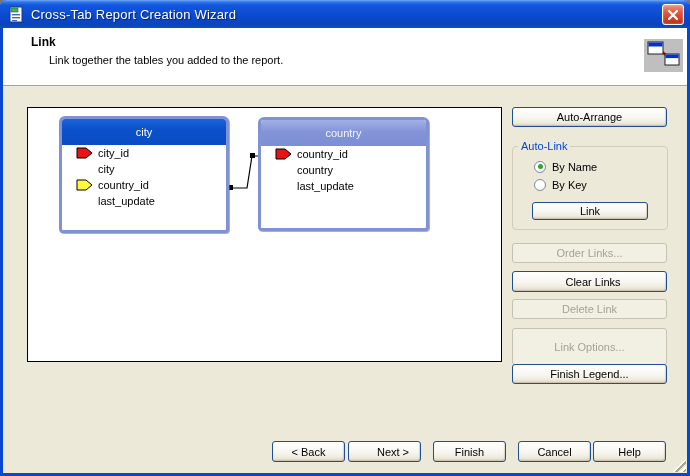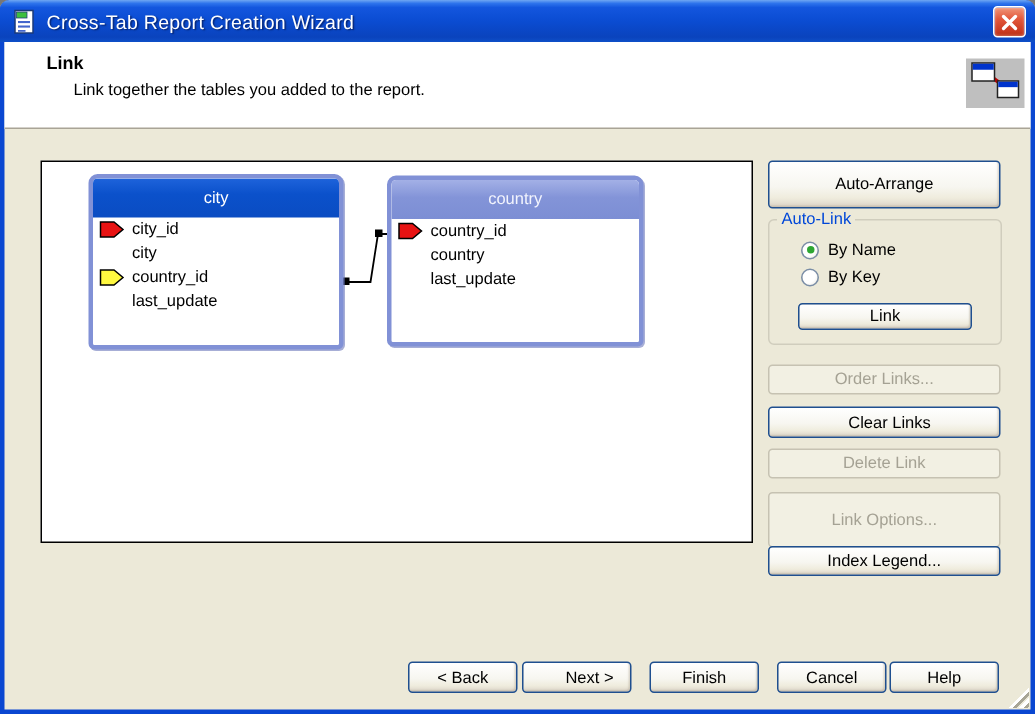--- a/index.html
+++ b/index.html
@@ -42,27 +42,27 @@
   }
   .dbtable{
     position:absolute;background:#fff;border:3px solid #8191D6;border-radius:6px 6px 4px 4px;
     box-shadow:1px 1px 0 rgba(95,108,180,.55);overflow:hidden;
   }
   .dbtable.t0{left:31px;top:8px;width:170px;height:117px;}
   .dbtable.t1{left:230px;top:9px;width:171px;height:114px;}
   .db-header{height:26px;line-height:26px;text-align:center;color:#fff;font-size:11px;}
   .dbtable.t0 .db-header{background:linear-gradient(180deg,#1E63DB 0%,#0B51CB 40%,#0A4CC2 100%);}
   .dbtable.t1 .db-header{background:linear-gradient(180deg,#A3B0E6 0%,#8394D8 45%,#7C8ED4 100%);color:#F2F4FD;}
-  .db-row{height:16px;display:flex;align-items:center;font-size:11px;color:#000;padding-left:4px;}
+  .db-row{height:16px;display:flex;align-items:center;font-size:11px;color:#000;padding-left:14px;}
   .db-icon{width:22px;display:inline-flex;align-items:center;}
   .db-field{padding-left:0px;}
   .link-svg{position:absolute;left:0;top:0;width:475px;height:255px;pointer-events:none;}
   
   .xp-btn{
-    position:absolute;left:512px;width:155px;height:32px;border:1px solid #1F4F8F;border-radius:3px;
+    position:absolute;left:512px;width:155px;height:20px;border:1px solid #1F4F8F;border-radius:3px;
     background:linear-gradient(180deg,#FFFFFF 0%,#F7F6F0 55%,#EFECDD 80%,#DCD4C8 100%);
     font-size:11px;color:#000;text-align:center;cursor:pointer;
     display:flex;align-items:center;justify-content:center;
     box-shadow:inset -1px -1px 1px rgba(160,150,130,.35);
   }
   .xp-btn.disabled{
     border:1px solid #C6C2B2;background:#F2F0E3;color:#A5A294;cursor:default;box-shadow:none;
   }
   .groupbox{
     position:absolute;left:512px;top:146px;width:156px;height:84px;
@@ -202,21 +202,21 @@
         <span class="radio-label">By Key</span>
       </div>
     </div>
   <button class="xp-btn" style="left:532px;top:202px;width:116px;height:18px;">Link</button>
 
   <div id="sidebar-root">
       <button class="xp-btn disabled" disabled="" style="top: 243px; height: 20px;">Order Links...</button>
       <button class="xp-btn" style="top: 271px; height: 21px; padding-left: 13px;">Clear Links</button>
       <button class="xp-btn disabled" disabled="" style="top: 299px; height: 20px;">Delete Link</button>
       <button class="xp-btn disabled" disabled="" style="top: 328px; height: 37px;">Link Options...</button>
-      <button class="xp-btn" style="top: 364px; height: 20px;">Index Legend...</button>
+      <button class="xp-btn" style="top: 364px; height: 20px;">Finish Legend...</button>
     </div>
 
   <div id="footer-root">
       <button class="foot-btn" style="left: 272px;">&lt; Back</button>
       <button class="foot-btn" style="left: 348px; padding-left: 23px;">Next &gt;</button>
       <button class="foot-btn" style="left: 433px;">Finish</button>
       <button class="foot-btn" style="left: 518px;">Cancel</button>
       <button class="foot-btn" style="left: 593px;">Help</button>
     </div>
 

